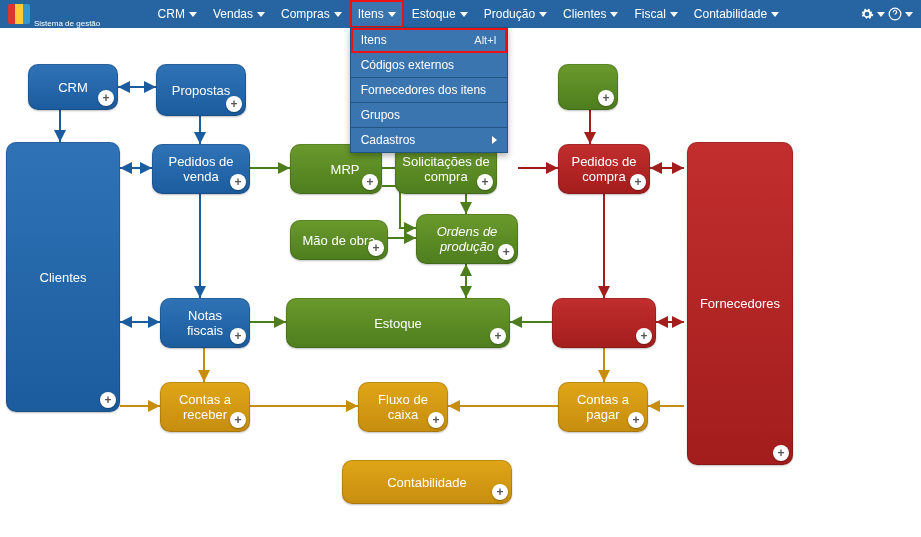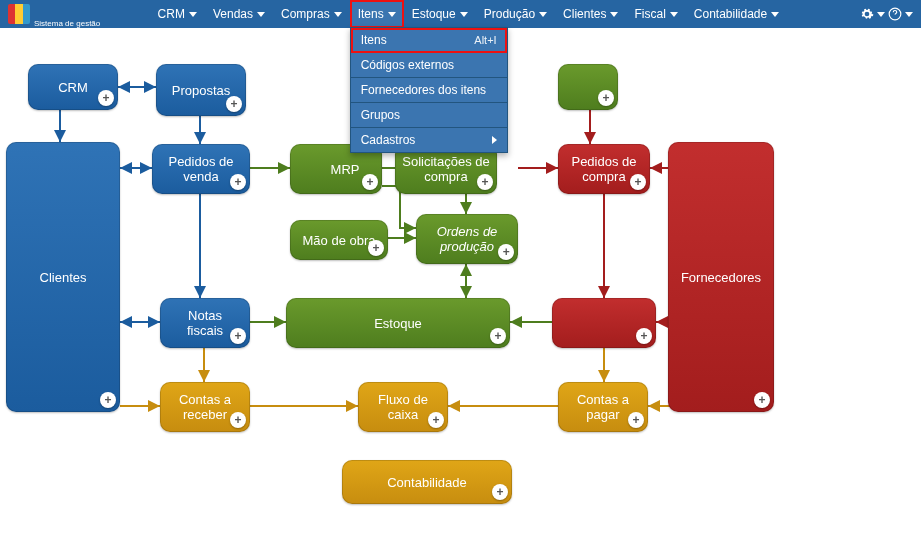--- a/index.html
+++ b/index.html
@@ -212,21 +212,21 @@
       <span>Estoque</span>
       <span class="plus"></span>
     </div>
     <div class="node red" style="left: 558px; top: 116px; width: 92px; height: 50px;">
       <span>Pedidos de<br>compra</span>
       <span class="plus"></span>
     </div>
     <div class="node red" style="left: 552px; top: 270px; width: 104px; height: 50px;">
       <span class="plus"></span>
     </div>
-    <div class="node red" style="left: 668px; top: 114px; width: 106px; height: 270px;">
+    <div class="node red" style="left: 687px; top: 114px; width: 106px; height: 323px;">
       <span>Fornecedores</span>
       <span class="plus"></span>
     </div>
     <div class="node yellow" style="left: 160px; top: 354px; width: 90px; height: 50px;">
       <span>Contas a<br>receber</span>
       <span class="plus"></span>
     </div>
     <div class="node yellow" style="left: 358px; top: 354px; width: 90px; height: 50px; text-align: center;">
       <span>Fluxo de<br>caixa</span>
       <span class="plus"></span>

